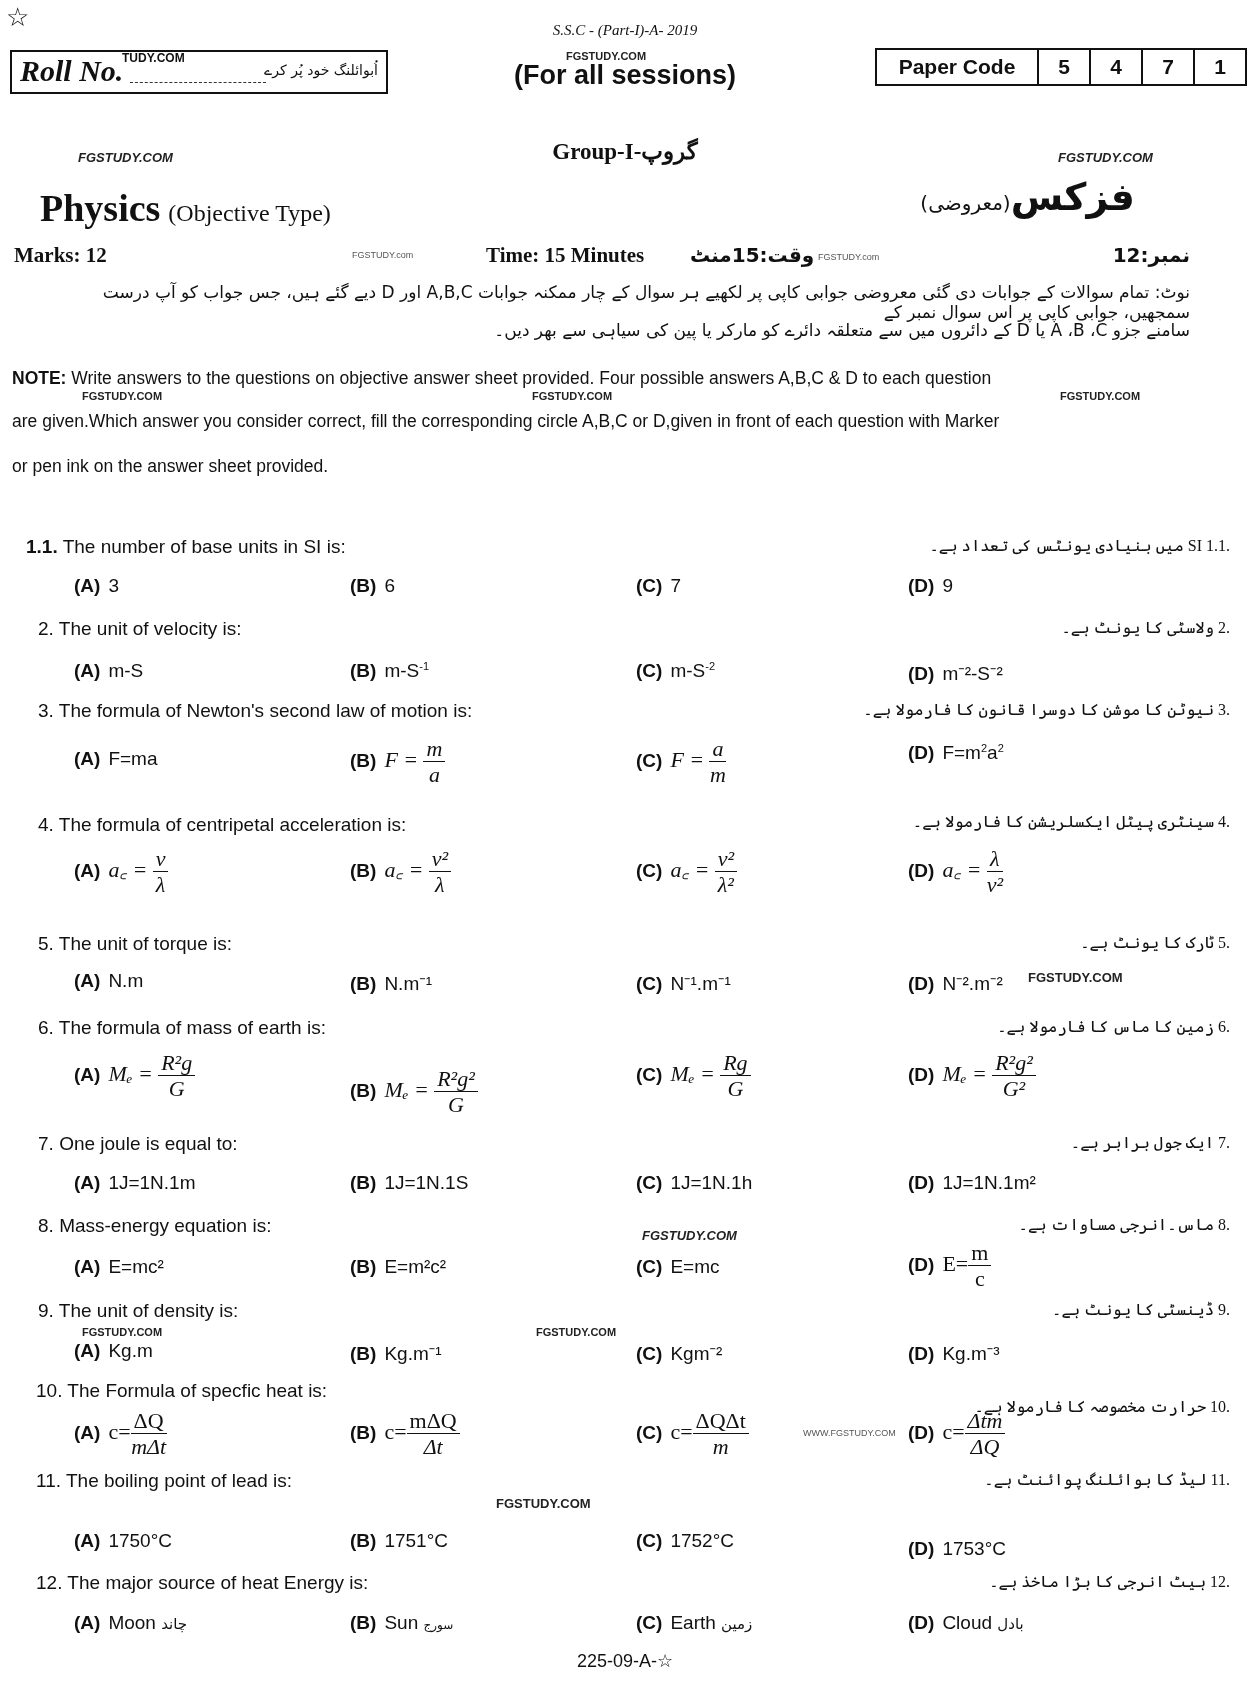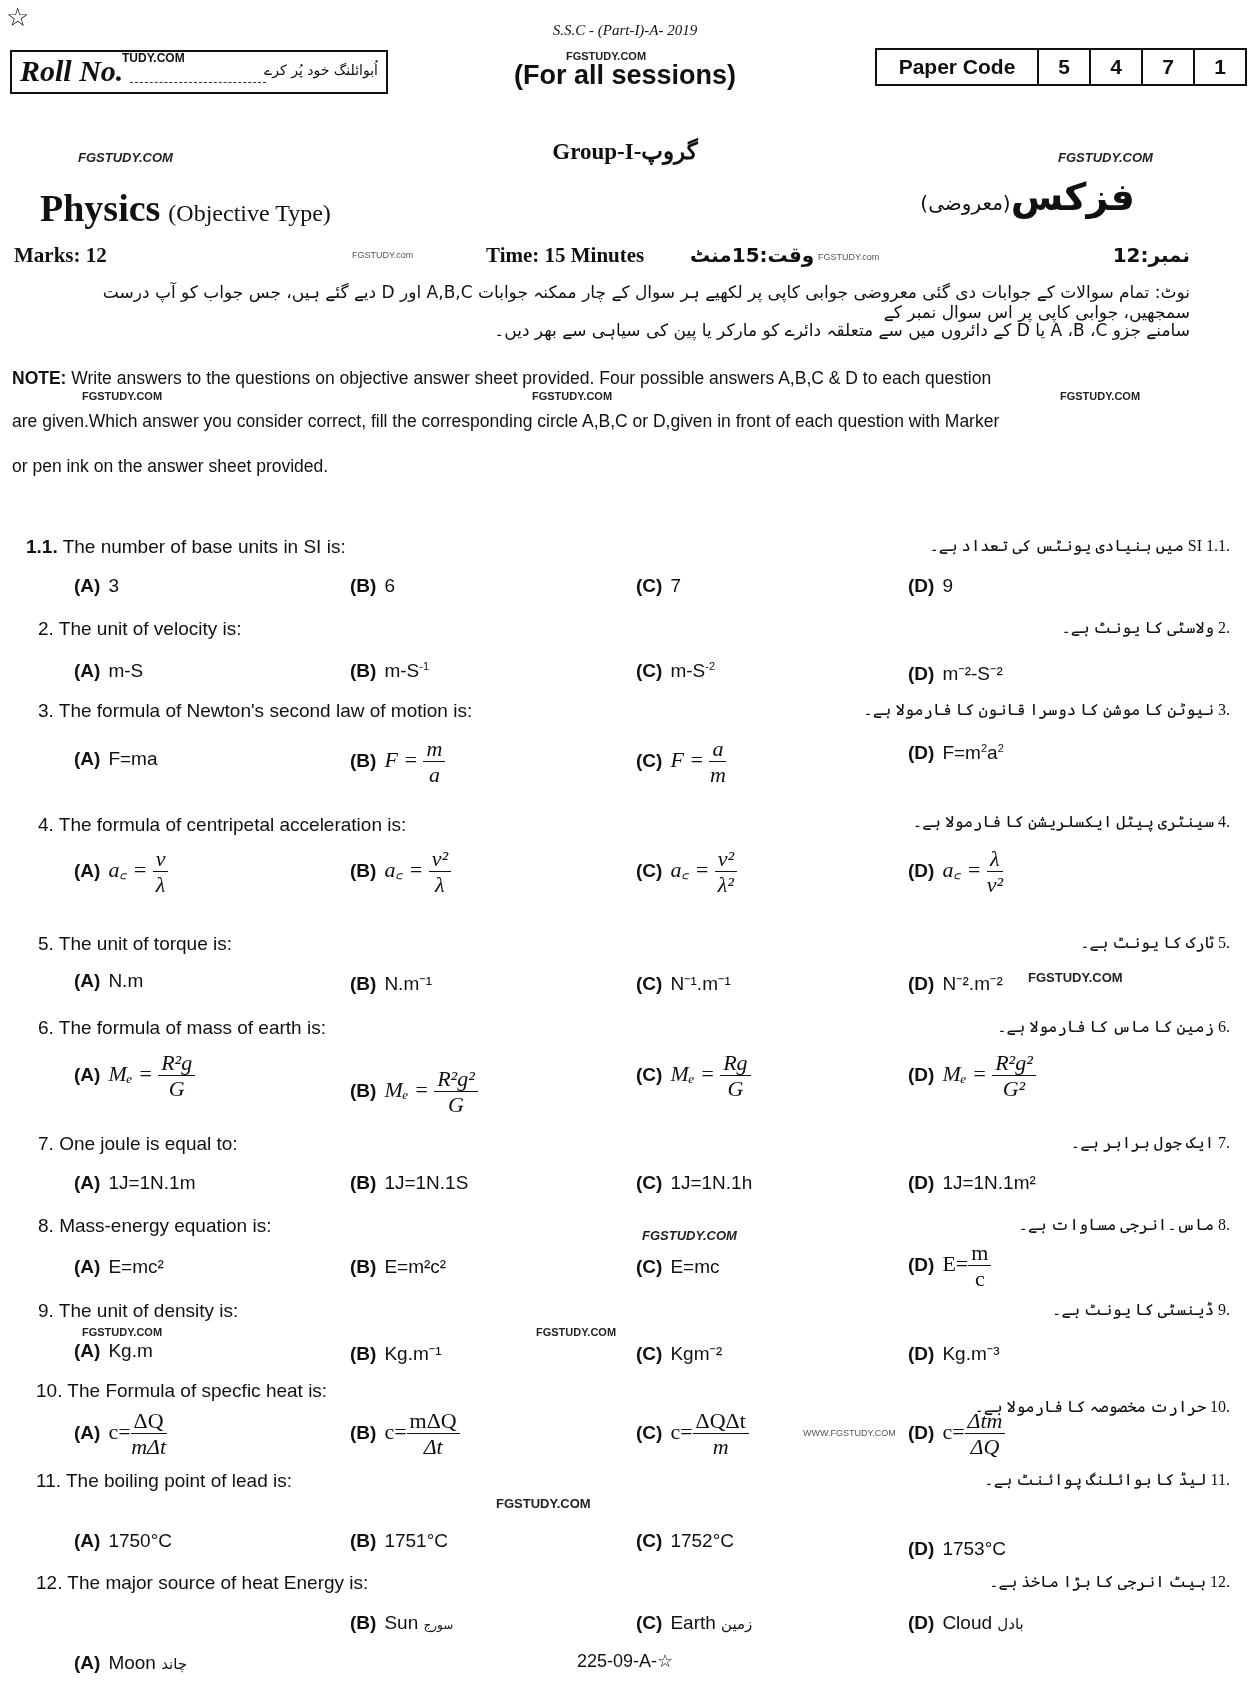--- a/index.html
+++ b/index.html
@@ -214,18 +214,18 @@
 <div class="abs q" style="left:36px;top:1470px;"><span>11.</span> <span>The boiling point of lead is:</span></div>
 <div class="urq" style="top:1470px;"><span>.11</span> <span>لیڈ کا بوائلنگ پوائنٹ ہے۔</span></div>
 <div class="abs wm" style="left:496px;top:1496px;font-style:normal;">FGSTUDY.COM</div>
 <div class="opt" style="left:74px;top:1530px;"><span class="l">(A)</span><span>1750°C</span></div>
 <div class="opt" style="left:350px;top:1530px;"><span class="l">(B)</span><span>1751°C</span></div>
 <div class="opt" style="left:636px;top:1530px;"><span class="l">(C)</span><span>1752°C</span></div>
 <div class="opt" style="left:908px;top:1530px;margin-top:8px;"><span class="l">(D)</span><span>1753°C</span></div>
 
 <div class="abs q" style="left:36px;top:1572px;"><span>12.</span> <span>The major source of heat Energy is:</span></div>
 <div class="urq" style="top:1572px;"><span>.12</span> <span>ہیٹ انرجی کا بڑا ماخذ ہے۔</span></div>
-<div class="opt" style="left:74px;top:1612px;margin-top:40px;"><span class="l">(A)</span><span>Moon</span> <span class="urdu" style="font-size:15px;">چاند</span></div>
+<div class="opt" style="left:74px;top:1612px;"><span class="l">(A)</span><span>Moon</span> <span class="urdu" style="font-size:15px;">چاند</span></div>
 <div class="opt" style="left:350px;top:1612px;"><span class="l">(B)</span><span>Sun</span> <span class="urdu" style="font-size:12px;">سورج</span></div>
 <div class="opt" style="left:636px;top:1612px;"><span class="l">(C)</span><span>Earth</span> <span class="urdu" style="font-size:15px;">زمین</span></div>
 <div class="opt" style="left:908px;top:1612px;"><span class="l">(D)</span><span>Cloud</span> <span class="urdu" style="font-size:15px;">بادل</span></div>
 
 <div class="abs footer">225-09-A-☆</div>
 
 </body></html>

